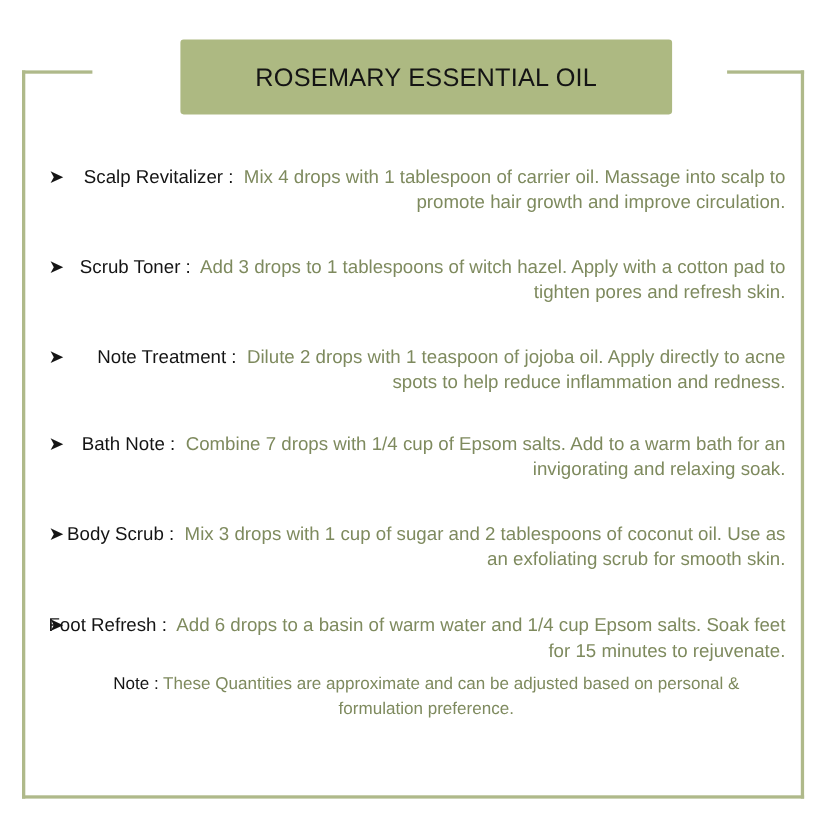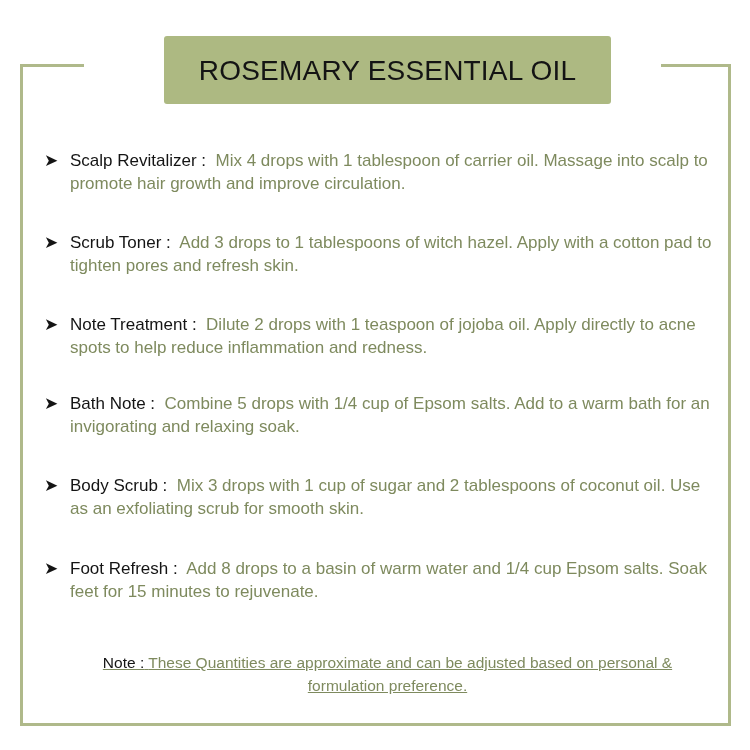--- a/index.html
+++ b/index.html
@@ -10,34 +10,34 @@
     .frame-left { position: absolute; left: 20px; top: 64px; width: 3px; height: 662px; background: #afb98a; }
     .frame-right { position: absolute; left: 728px; top: 64px; width: 3px; height: 662px; background: #afb98a; }
     .frame-bottom { position: absolute; left: 20px; top: 723px; width: 711px; height: 3px; background: #afb98a; }
     .frame-top-left { position: absolute; left: 20px; top: 64px; width: 64px; height: 3px; background: #afb98a; }
     .frame-top-right { position: absolute; left: 661px; top: 64px; width: 70px; height: 3px; background: #afb98a; }
 
     .title-box {
       position: absolute; left: 164px; top: 36px; width: 447px; height: 68px;
       background: #adb982; border-radius: 3px;
       display: flex; flex-direction: column; align-items: center; justify-content: center;
-      color: #141414; font-size: 28px; line-height: 29px; letter-spacing: 0.2px;
+      color: #141414; font-size: 23px; line-height: 29px; letter-spacing: 0.2px;
     }
     .item {
       position: absolute; left: 44px; width: 670px;
       font-size: 17px; line-height: 22.5px; color: #7e8a5e;
     }
     .item .arrow {
       position: absolute; left: 0; top: 0; color: #141414; font-size: 17px;
     }
-    .item .text { margin-left: 26px; display: block; }
+    .item .text { display: block; text-align: right; }
     .item .label { color: #141414; }
     .note {
-      position: absolute; left: 100px; width: 575px; top: 652px;
-      text-align: center; font-size: 15.5px; line-height: 22.5px; color: #7e8a5e; text-decoration: underline;
+      position: absolute; left: 100px; width: 575px; top: 611px;
+      text-align: center; font-size: 15.5px; line-height: 22.5px; color: #7e8a5e;
     }
     .note .label { color: #141414; }
   </style>
 </head>
 <body>
 
 <div class="frame-top-left"></div>
 <div class="frame-top-right"></div>
 <div class="frame-left"></div>
 <div class="frame-right"></div>
@@ -57,29 +57,29 @@
   <span class="text"><span class="label">Scrub Toner :</span>&nbsp; <span>Add 3 drops to 1 tablespoons of witch hazel. Apply with a cotton pad to tighten pores and refresh skin.</span></span>
 </div>
 
 <div class="item" style="top:314px;">
   <span class="arrow">➤</span>
   <span class="text"><span class="label">Note Treatment :</span>&nbsp; <span>Dilute 2 drops with 1 teaspoon of jojoba oil. Apply directly to acne spots to help reduce inflammation and redness.</span></span>
 </div>
 
 <div class="item" style="top:393px;">
   <span class="arrow">➤</span>
-  <span class="text"><span class="label">Bath Note :</span>&nbsp; <span>Combine 5 drops with 1/4 cup of Epsom salts. Add to a warm bath for an invigorating and relaxing soak.</span></span>
+  <span class="text"><span class="label">Bath Note :</span>&nbsp; <span>Combine 7 drops with 1/4 cup of Epsom salts. Add to a warm bath for an invigorating and relaxing soak.</span></span>
 </div>
 
 <div class="item" style="top:475px;">
   <span class="arrow">➤</span>
   <span class="text"><span class="label">Body Scrub :</span>&nbsp; <span>Mix 3 drops with 1 cup of sugar and 2 tablespoons of coconut oil. Use as an exfoliating scrub for smooth skin.</span></span>
 </div>
 
 <div class="item" style="top:558px;">
   <span class="arrow">➤</span>
-  <span class="text"><span class="label">Foot Refresh :</span>&nbsp; <span>Add 8 drops to a basin of warm water and 1/4 cup Epsom salts. Soak feet for 15 minutes to rejuvenate.</span></span>
+  <span class="text"><span class="label">Foot Refresh :</span>&nbsp; <span>Add 6 drops to a basin of warm water and 1/4 cup Epsom salts. Soak feet for 15 minutes to rejuvenate.</span></span>
 </div>
 
 <div class="note">
   <span class="label">Note :</span>
   <span>These Quantities are approximate and can be adjusted based on personal  &amp; formulation preference.</span>
 </div>
 
 </body></html>

